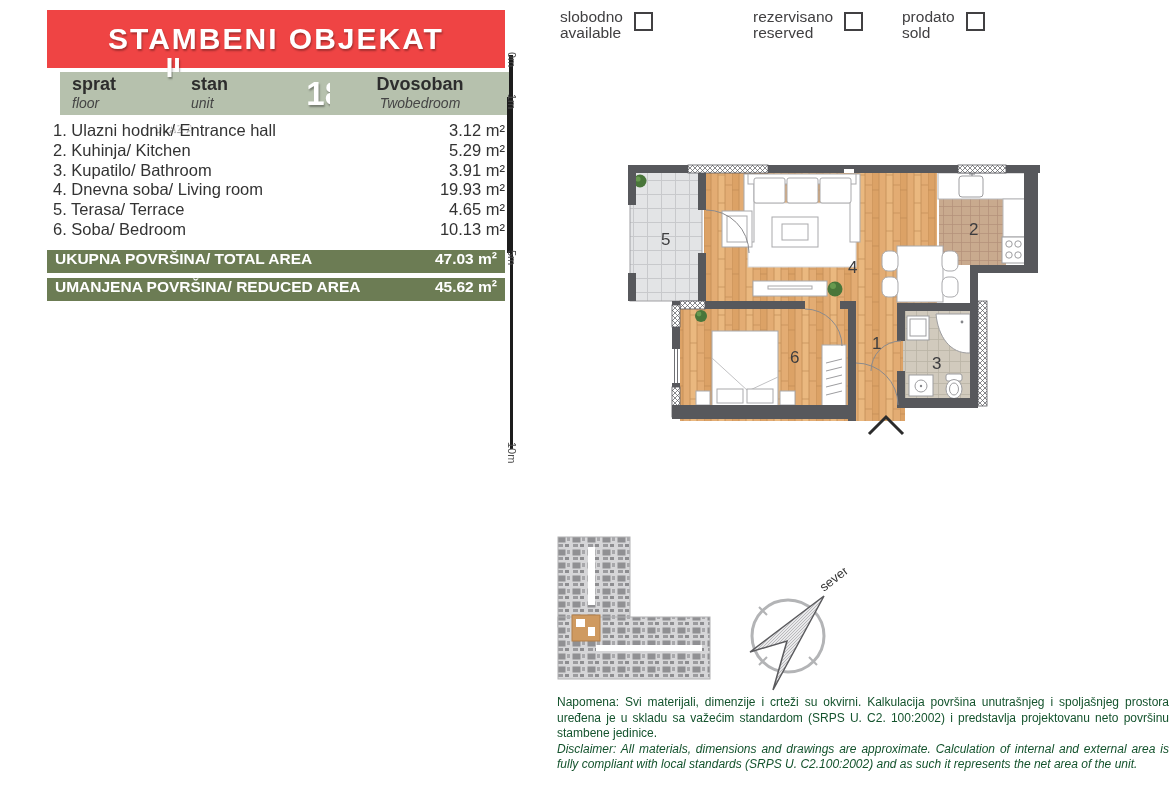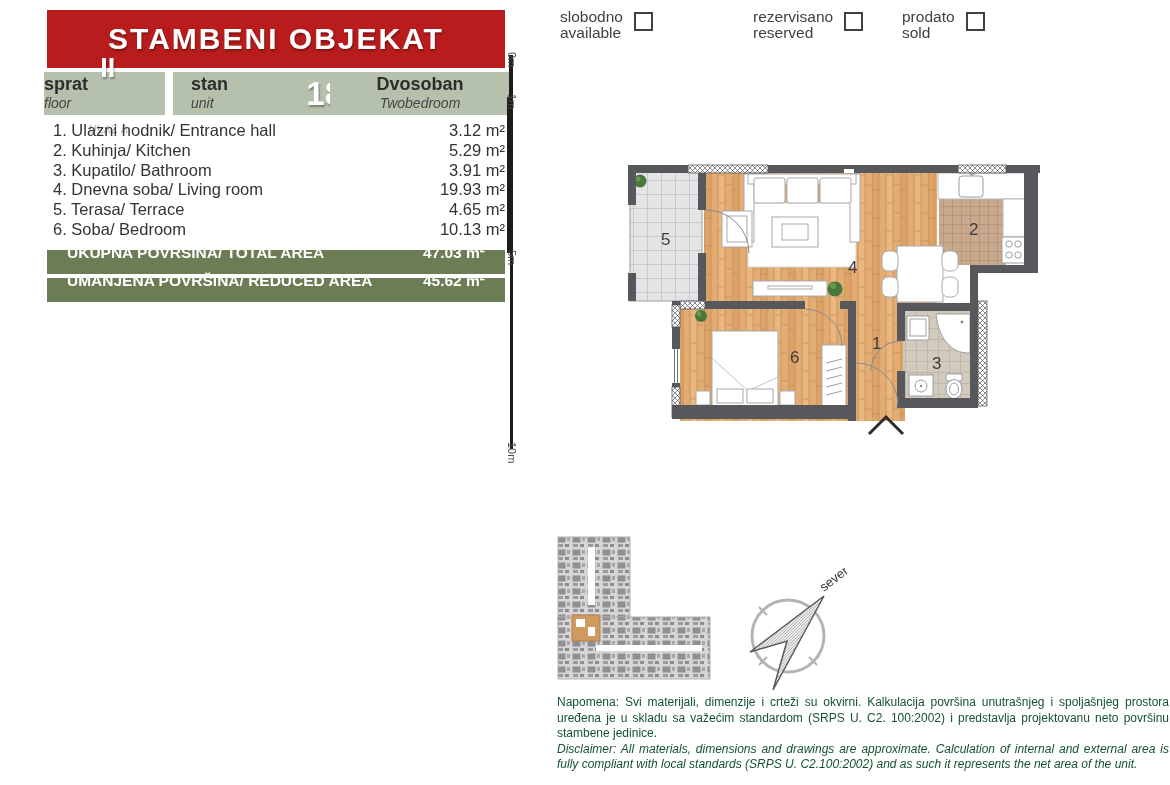--- a/index.html
+++ b/index.html
@@ -1,46 +1,46 @@
 <!DOCTYPE html>
 <html><head>
 <meta charset="utf-8">
 <style>
   html,body{margin:0;padding:0;background:#fff;}
   .page{position:relative;width:1170px;height:785px;background:#fff;overflow:hidden;
         font-family:"Liberation Sans", sans-serif;color:#333;}
 
   
-  .title-bar{position:absolute;left:47px;top:10px;width:458px;height:58px;background:#b91c1c;
+  .title-bar{position:absolute;left:47px;top:10px;width:458px;height:58px;background:#ef4444;
              display:flex;align-items:center;justify-content:center;}
   .title-bar span{color:#fff;font-size:30px;font-weight:bold;letter-spacing:2px;
                   text-shadow:1px 2px 2px rgba(0,0,0,.3);}
 
   
   .info-box{position:absolute;top:72px;height:43px;background:#b6c1ad;display:flex;
             align-items:center;}
-  .ib1{left:44px;width:121px;padding:0 0;}
+  .ib1{left:60px;width:121px;justify-content:space-between;padding:0 12px;}
   .ib2{left:173px;width:152px;justify-content:space-between;padding:0 14px 0 18px;}
   .ib3{left:330px;width:180px;flex-direction:column;justify-content:center;}
   .lbl-sr{font-size:18px;font-weight:bold;color:#2d2d2d;line-height:19px;}
   .lbl-en{font-size:14px;font-style:italic;color:#454545;line-height:18px;}
   .big-num{color:#fff;font-size:33px;font-weight:bold;text-shadow:1px 2px 2px rgba(0,0,0,.35);line-height:28px;}
   .floor-val{display:flex;flex-direction:column;align-items:center;gap:40px;}
   .ulaz{color:#fff;font-size:10px;font-weight:bold;letter-spacing:.5px;
         text-shadow:1px 1px 1px rgba(0,0,0,.4);margin-top:1px;}
 
   
   .room-list{position:absolute;left:53px;top:121px;width:452px;}
   .room-row{display:flex;justify-content:space-between;font-size:16.5px;color:#333;
             line-height:19.8px;}
   .room-row .area{white-space:nowrap;}
 
   
   .total-bar{position:absolute;left:47px;width:458px;height:23px;background:#6c7c54;
-             display:flex;align-items:flex-end;justify-content:space-between;padding:12px;box-sizing:border-box;}
+             display:flex;align-items:flex-start;justify-content:space-between;padding:0;box-sizing:border-box;}
   .total-bar span{color:#fff;font-weight:bold;font-size:15.5px;padding:0 8px;}
   .tb1{top:250px;}
   .tb2{top:278px;}
 
   
   .ruler-seg{position:absolute;background:#1c1c1c;}
   .rs1{left:509px;top:55px;width:4px;height:42px;}
   .rs2{left:507px;top:97px;width:6px;height:156px;}
   .rs3{left:510px;top:253px;width:3px;height:196px;}
   .ruler-label{position:absolute;left:518px;transform-origin:0 0;transform:rotate(90deg);

